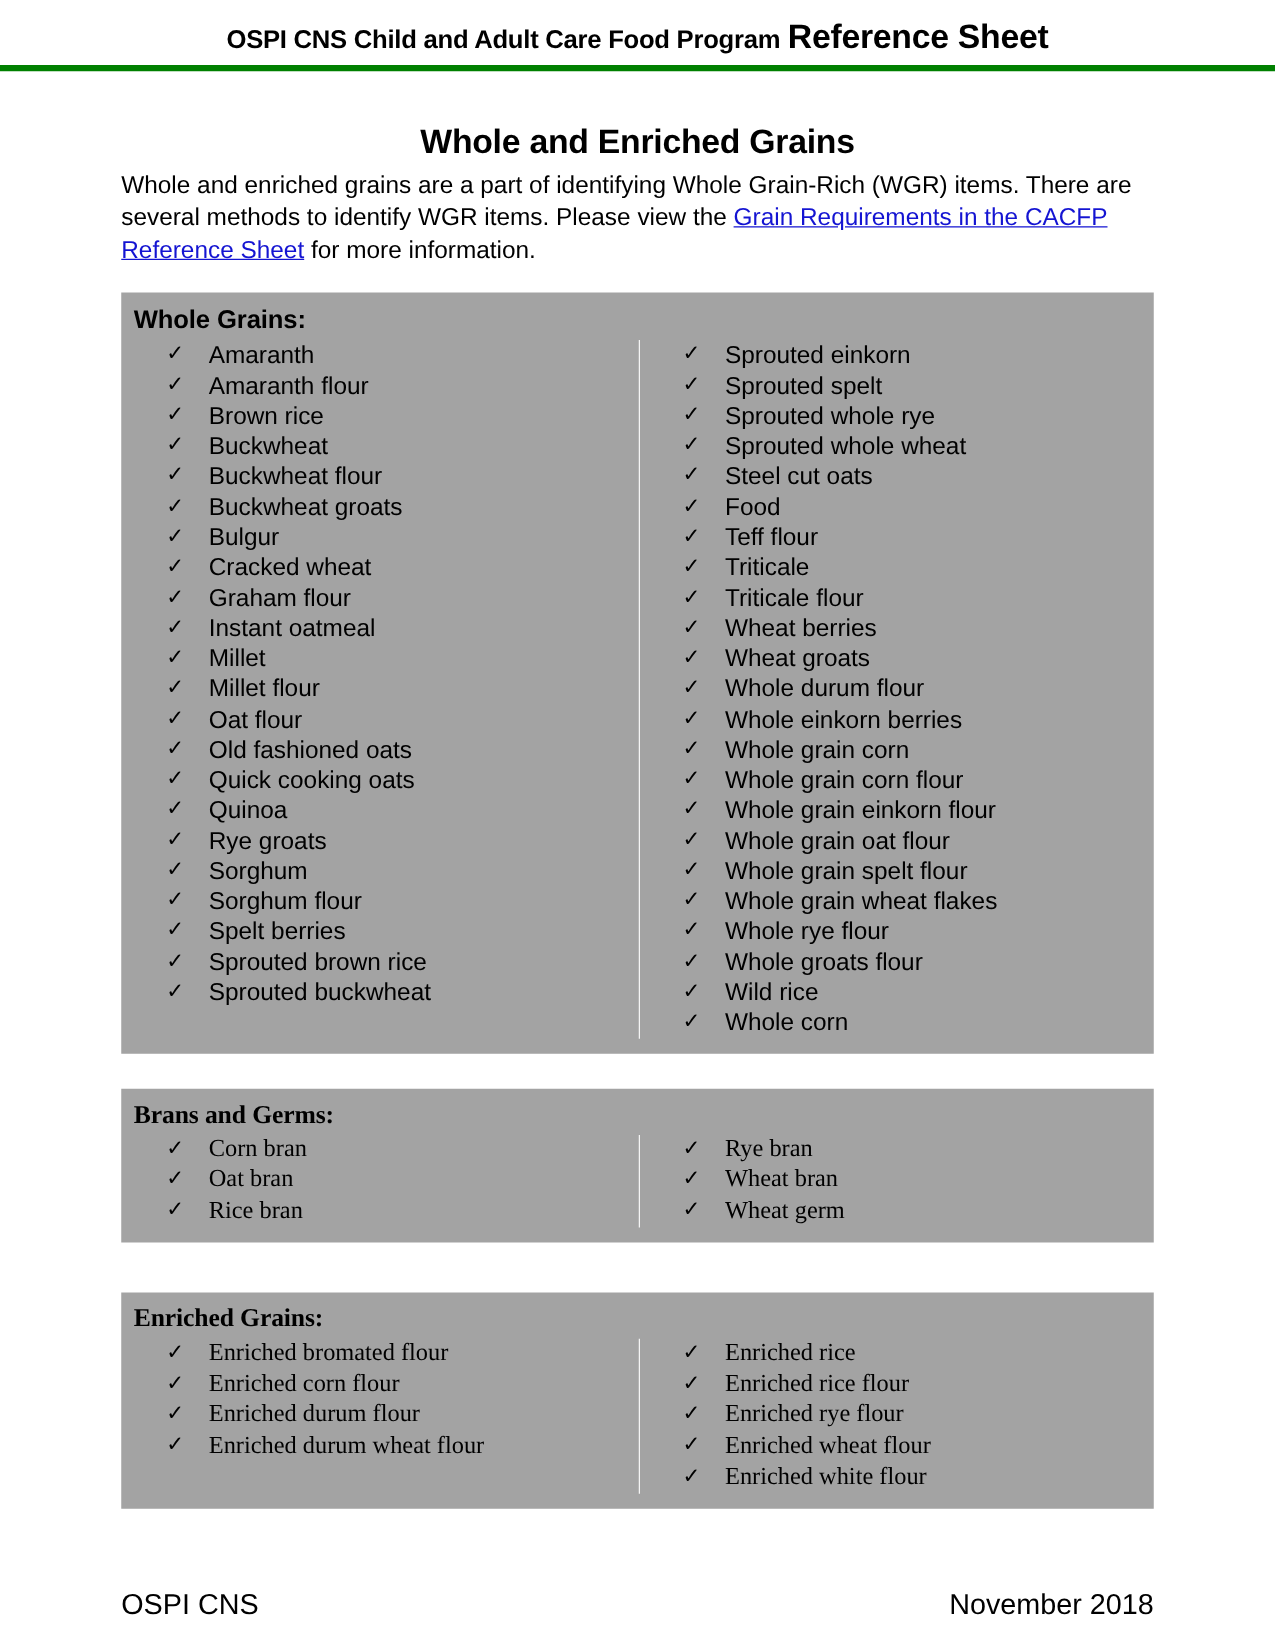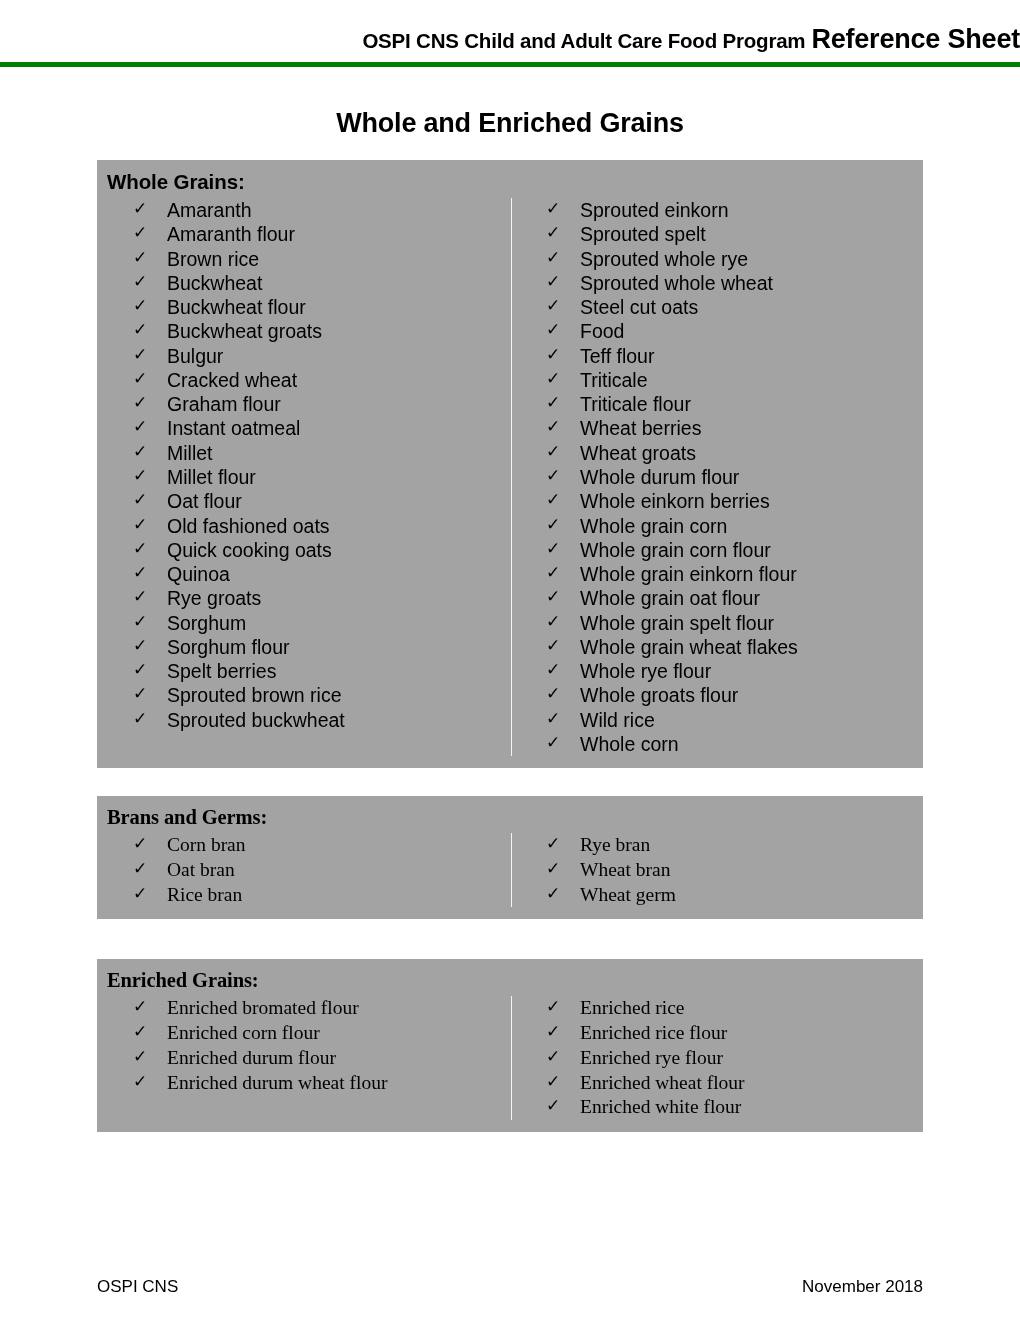--- a/index.html
+++ b/index.html
@@ -11,22 +11,22 @@
     width: 1020px;
     height: 1320px;
     font-family: "Liberation Sans", sans-serif;
     color: #000000;
     position: relative;
     overflow: hidden;
   }
 
   
   .page-header {
-    padding-top: 26px;
-    text-align: right;
+    padding-top: 16px;
+    text-align: center;
     line-height: 1;
   }
   .header-line {
     display: inline-block;
     white-space: nowrap;
   }
   .header-small {
     font-family: "Liberation Sans Narrow", "Liberation Sans", sans-serif;
     font-weight: bold;
     font-size: 20.5px;
@@ -132,37 +132,38 @@
 
   
   .footer {
     position: absolute;
     left: 97px;
     right: 97px;
     bottom: 23px;
     display: flex;
     justify-content: space-between;
     font-family: "Liberation Sans Narrow", "Liberation Sans", sans-serif;
-    font-size: 17px;
+    font-size: 23px;
   }
 </style>
 </head>
 <body>
 
 <div class="page-header">
   <div class="header-line">
     <span class="header-small">OSPI CNS Child and Adult Care Food Program</span><span class="header-large">Reference Sheet</span>
   </div>
 </div>
 <div class="header-rule"></div>
 
 <div class="content">
 
   <h1 class="doc-title">Whole and Enriched Grains</h1>
 
+  <p class="intro"><span>Whole and enriched grains are a part of identifying Whole Grain-Rich (WGR) items. There are several methods to identify WGR items. Please view the </span><a class="doclink" href="#">Grain Requirements in the CACFP Reference Sheet</a><span> for more information.</span></p>
 
   <div class="grain-box box-whole">
     <div class="box-title">Whole Grains:</div>
     <div class="cols">
       <div class="col">
         <ul class="check-list">
           <li><span class="cm">✓</span><span>Amaranth</span></li>
           <li><span class="cm">✓</span><span>Amaranth flour</span></li>
           <li><span class="cm">✓</span><span>Brown rice</span></li>
           <li><span class="cm">✓</span><span>Buckwheat</span></li>

